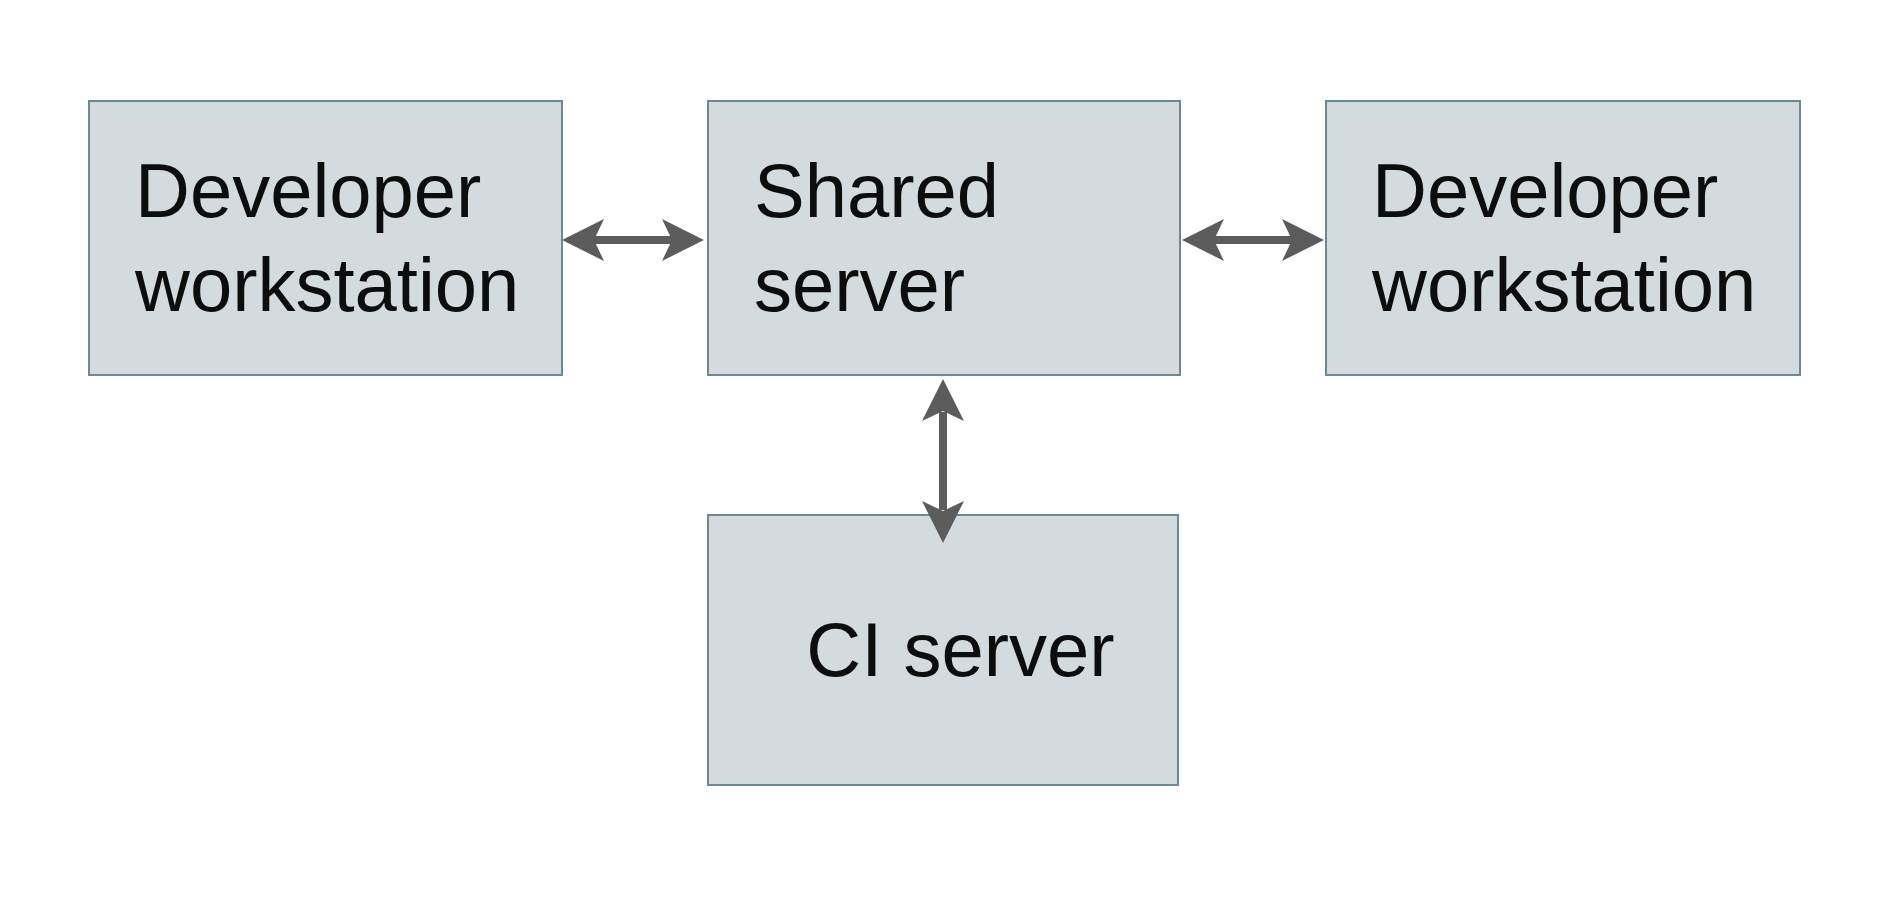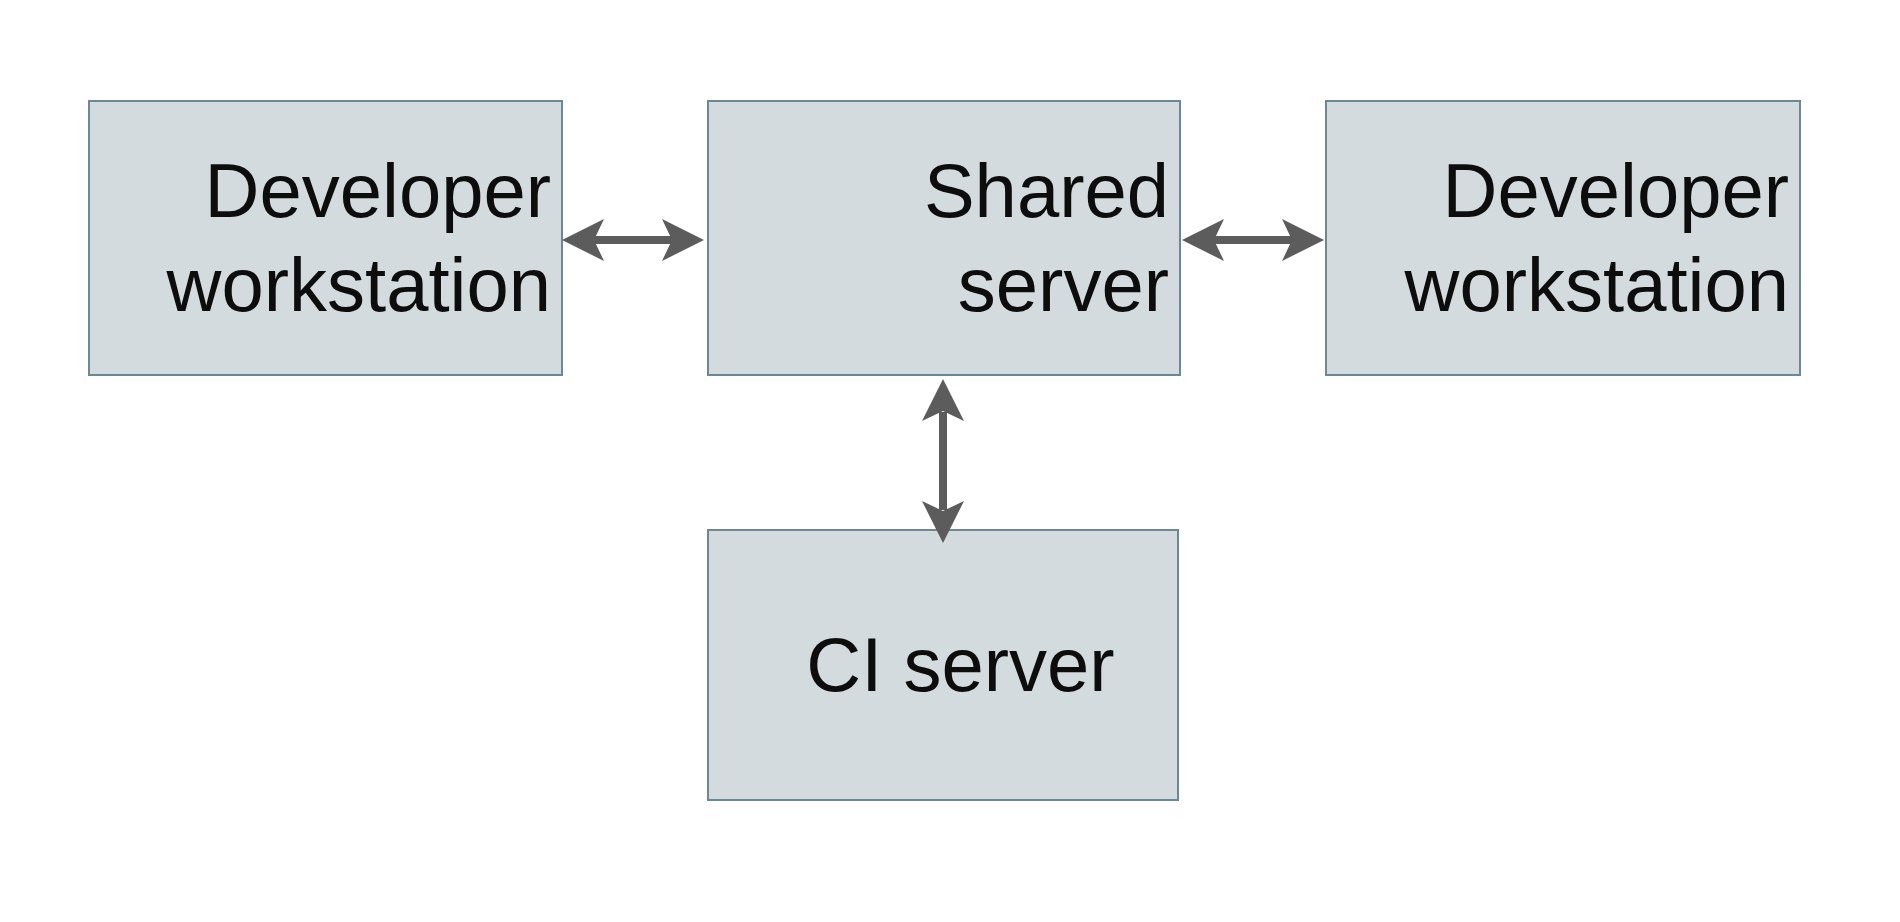--- a/index.html
+++ b/index.html
@@ -26,34 +26,34 @@
     width: 1900px;
     height: 922px;
   }
   .node {
     position: absolute;
     background: var(--node-fill);
     border: 2px solid var(--node-border);
     display: flex;
     align-items: center;
     justify-content: center;
-    text-align: right;
+    text-align: left;
     padding-left: 35px;
   }
   .node .label {
     font-size: 76px;
     line-height: 94px;
     color: var(--text);
     letter-spacing: 0px;
     padding: 0 10px;
   }
   .node-ws-left   { left: 88px;   top: 100px; width: 475px; height: 276px; }
   .node-cache     { left: 707px;  top: 100px; width: 474px; height: 276px; }
   .node-ws-right  { left: 1325px; top: 100px; width: 476px; height: 276px; }
-  .node-ci        { left: 707px;  top: 529px; width: 472px; height: 272px; }
+  .node-ci        { left: 707px;  top: 514px; width: 472px; height: 272px; }
   .edge {
     position: absolute;
   }
   .edge polygon, .edge rect {
     fill: var(--arrow);
   }
   .edge-left  { left: 558px;  top: 210px; }
   .edge-right { left: 1178px; top: 210px; }
   .edge-down  { left: 913px;  top: 376px; }
 </style>

